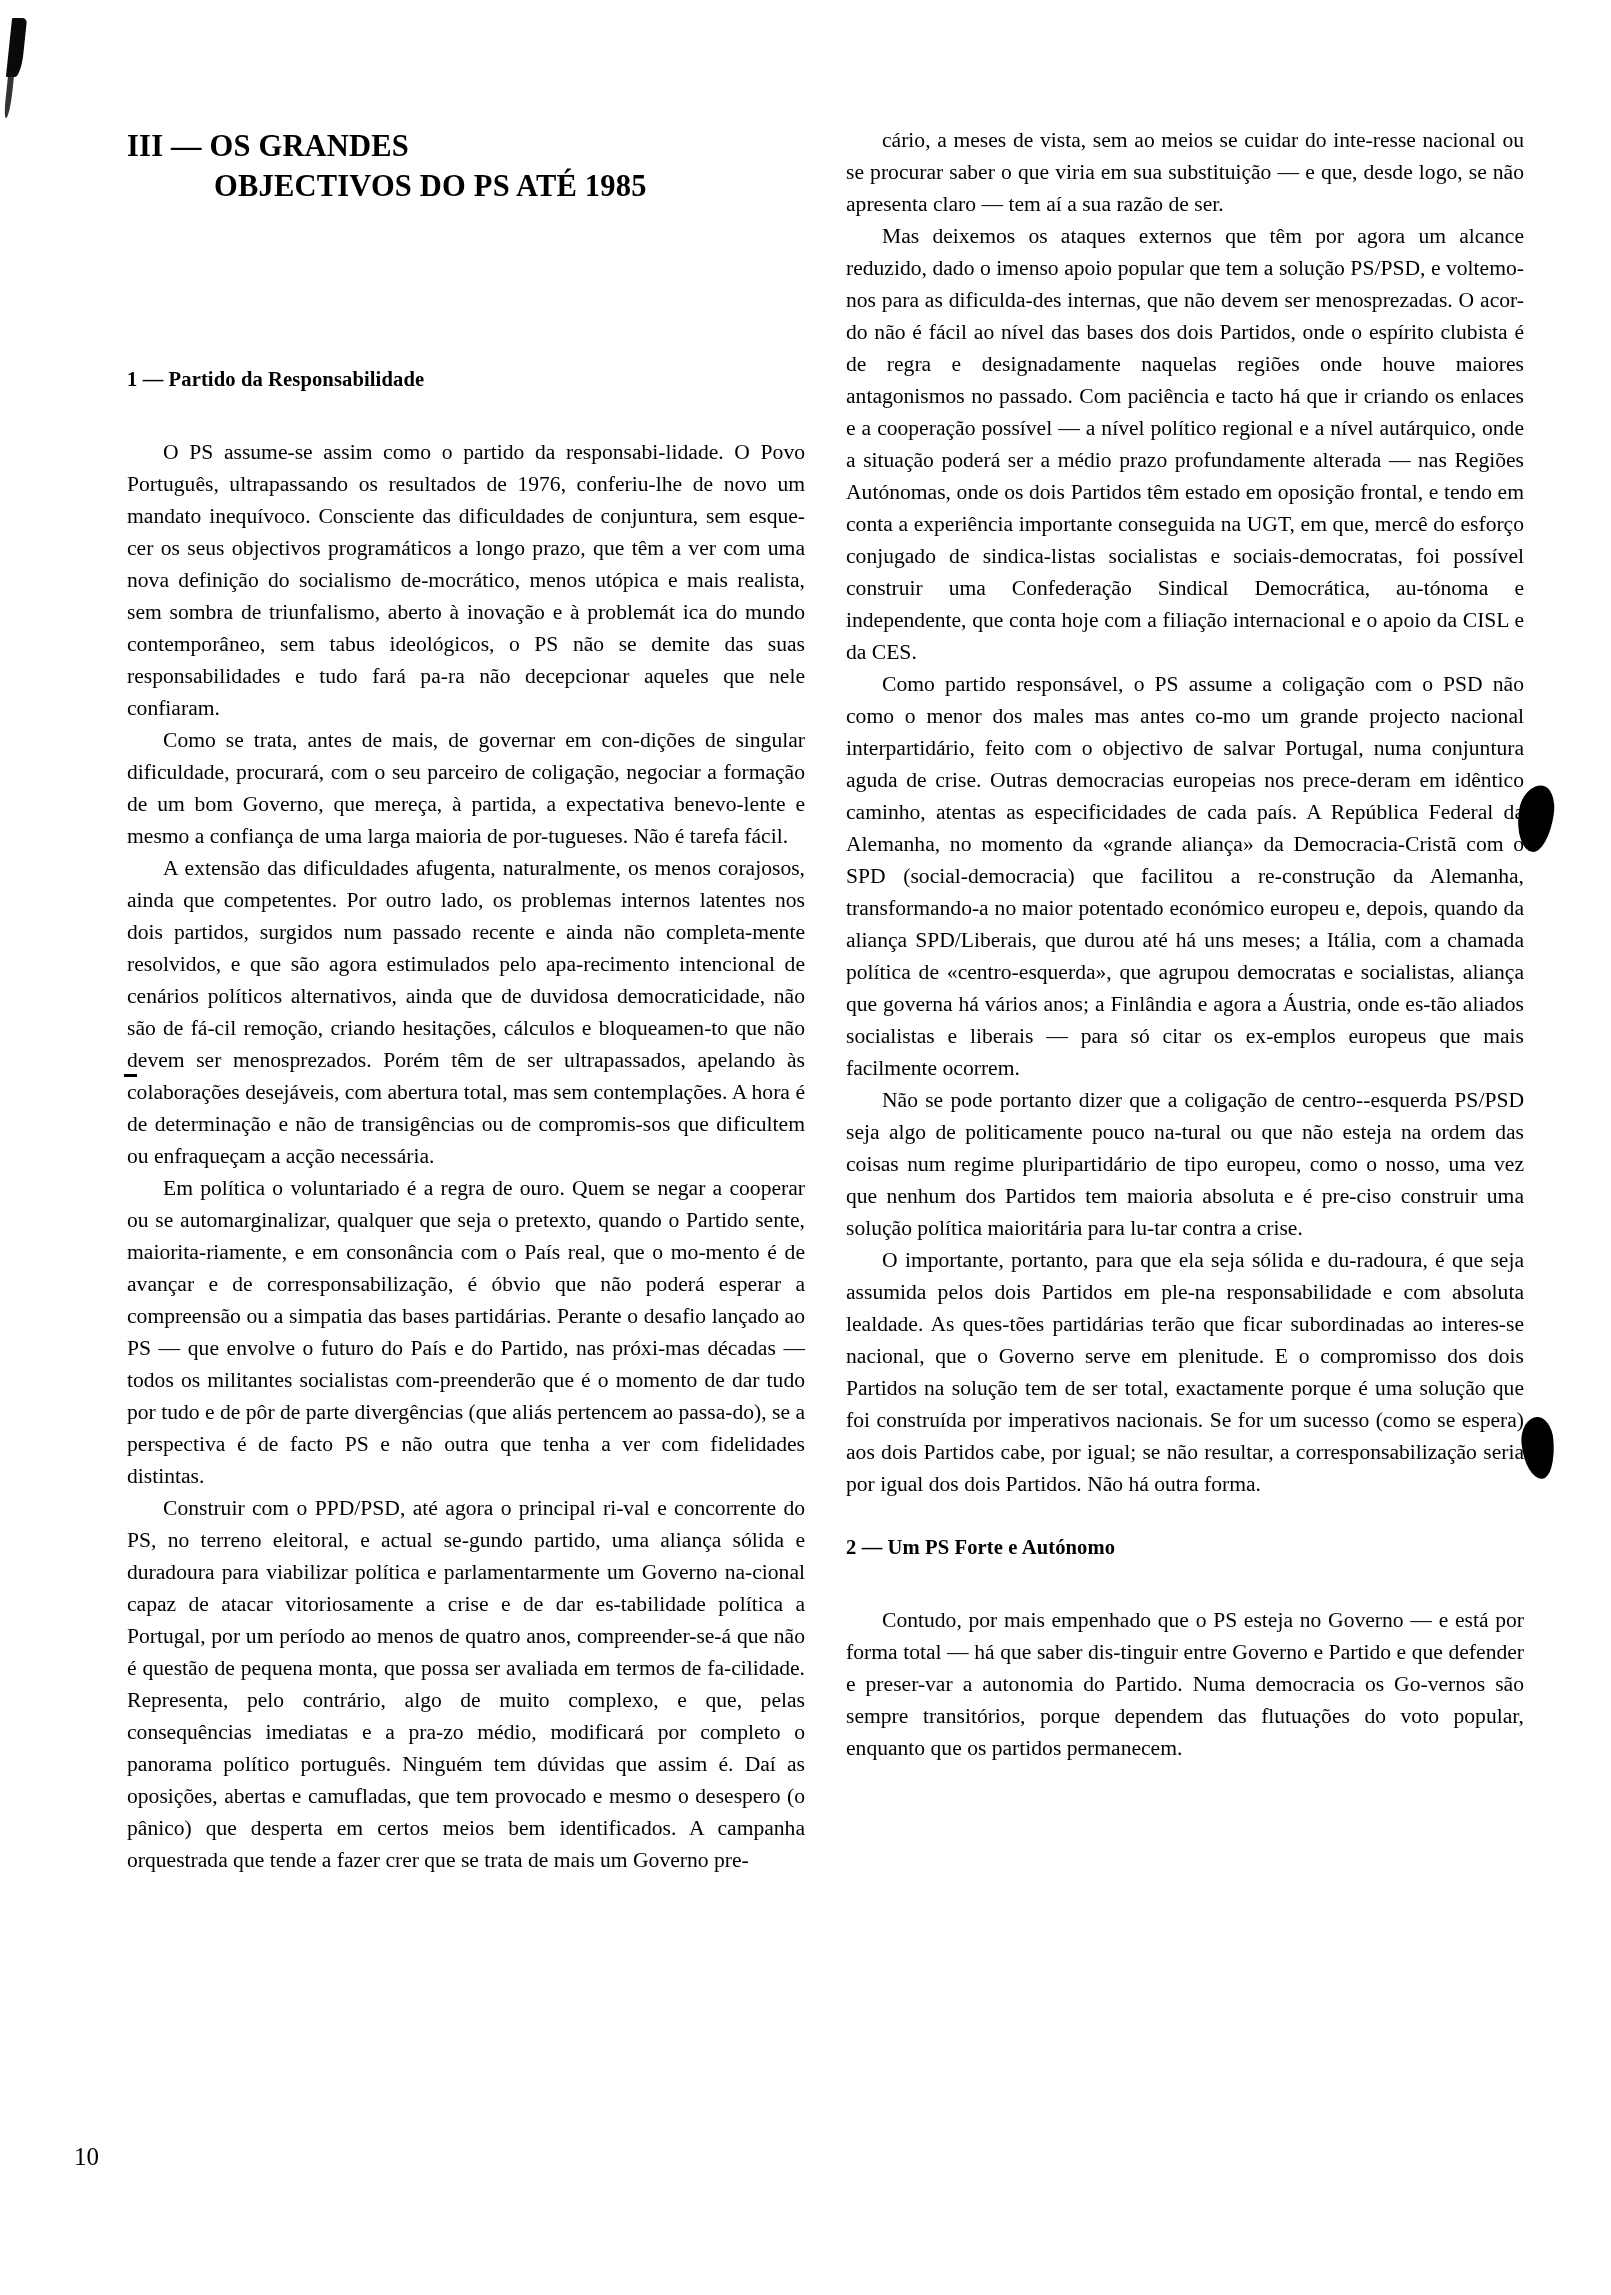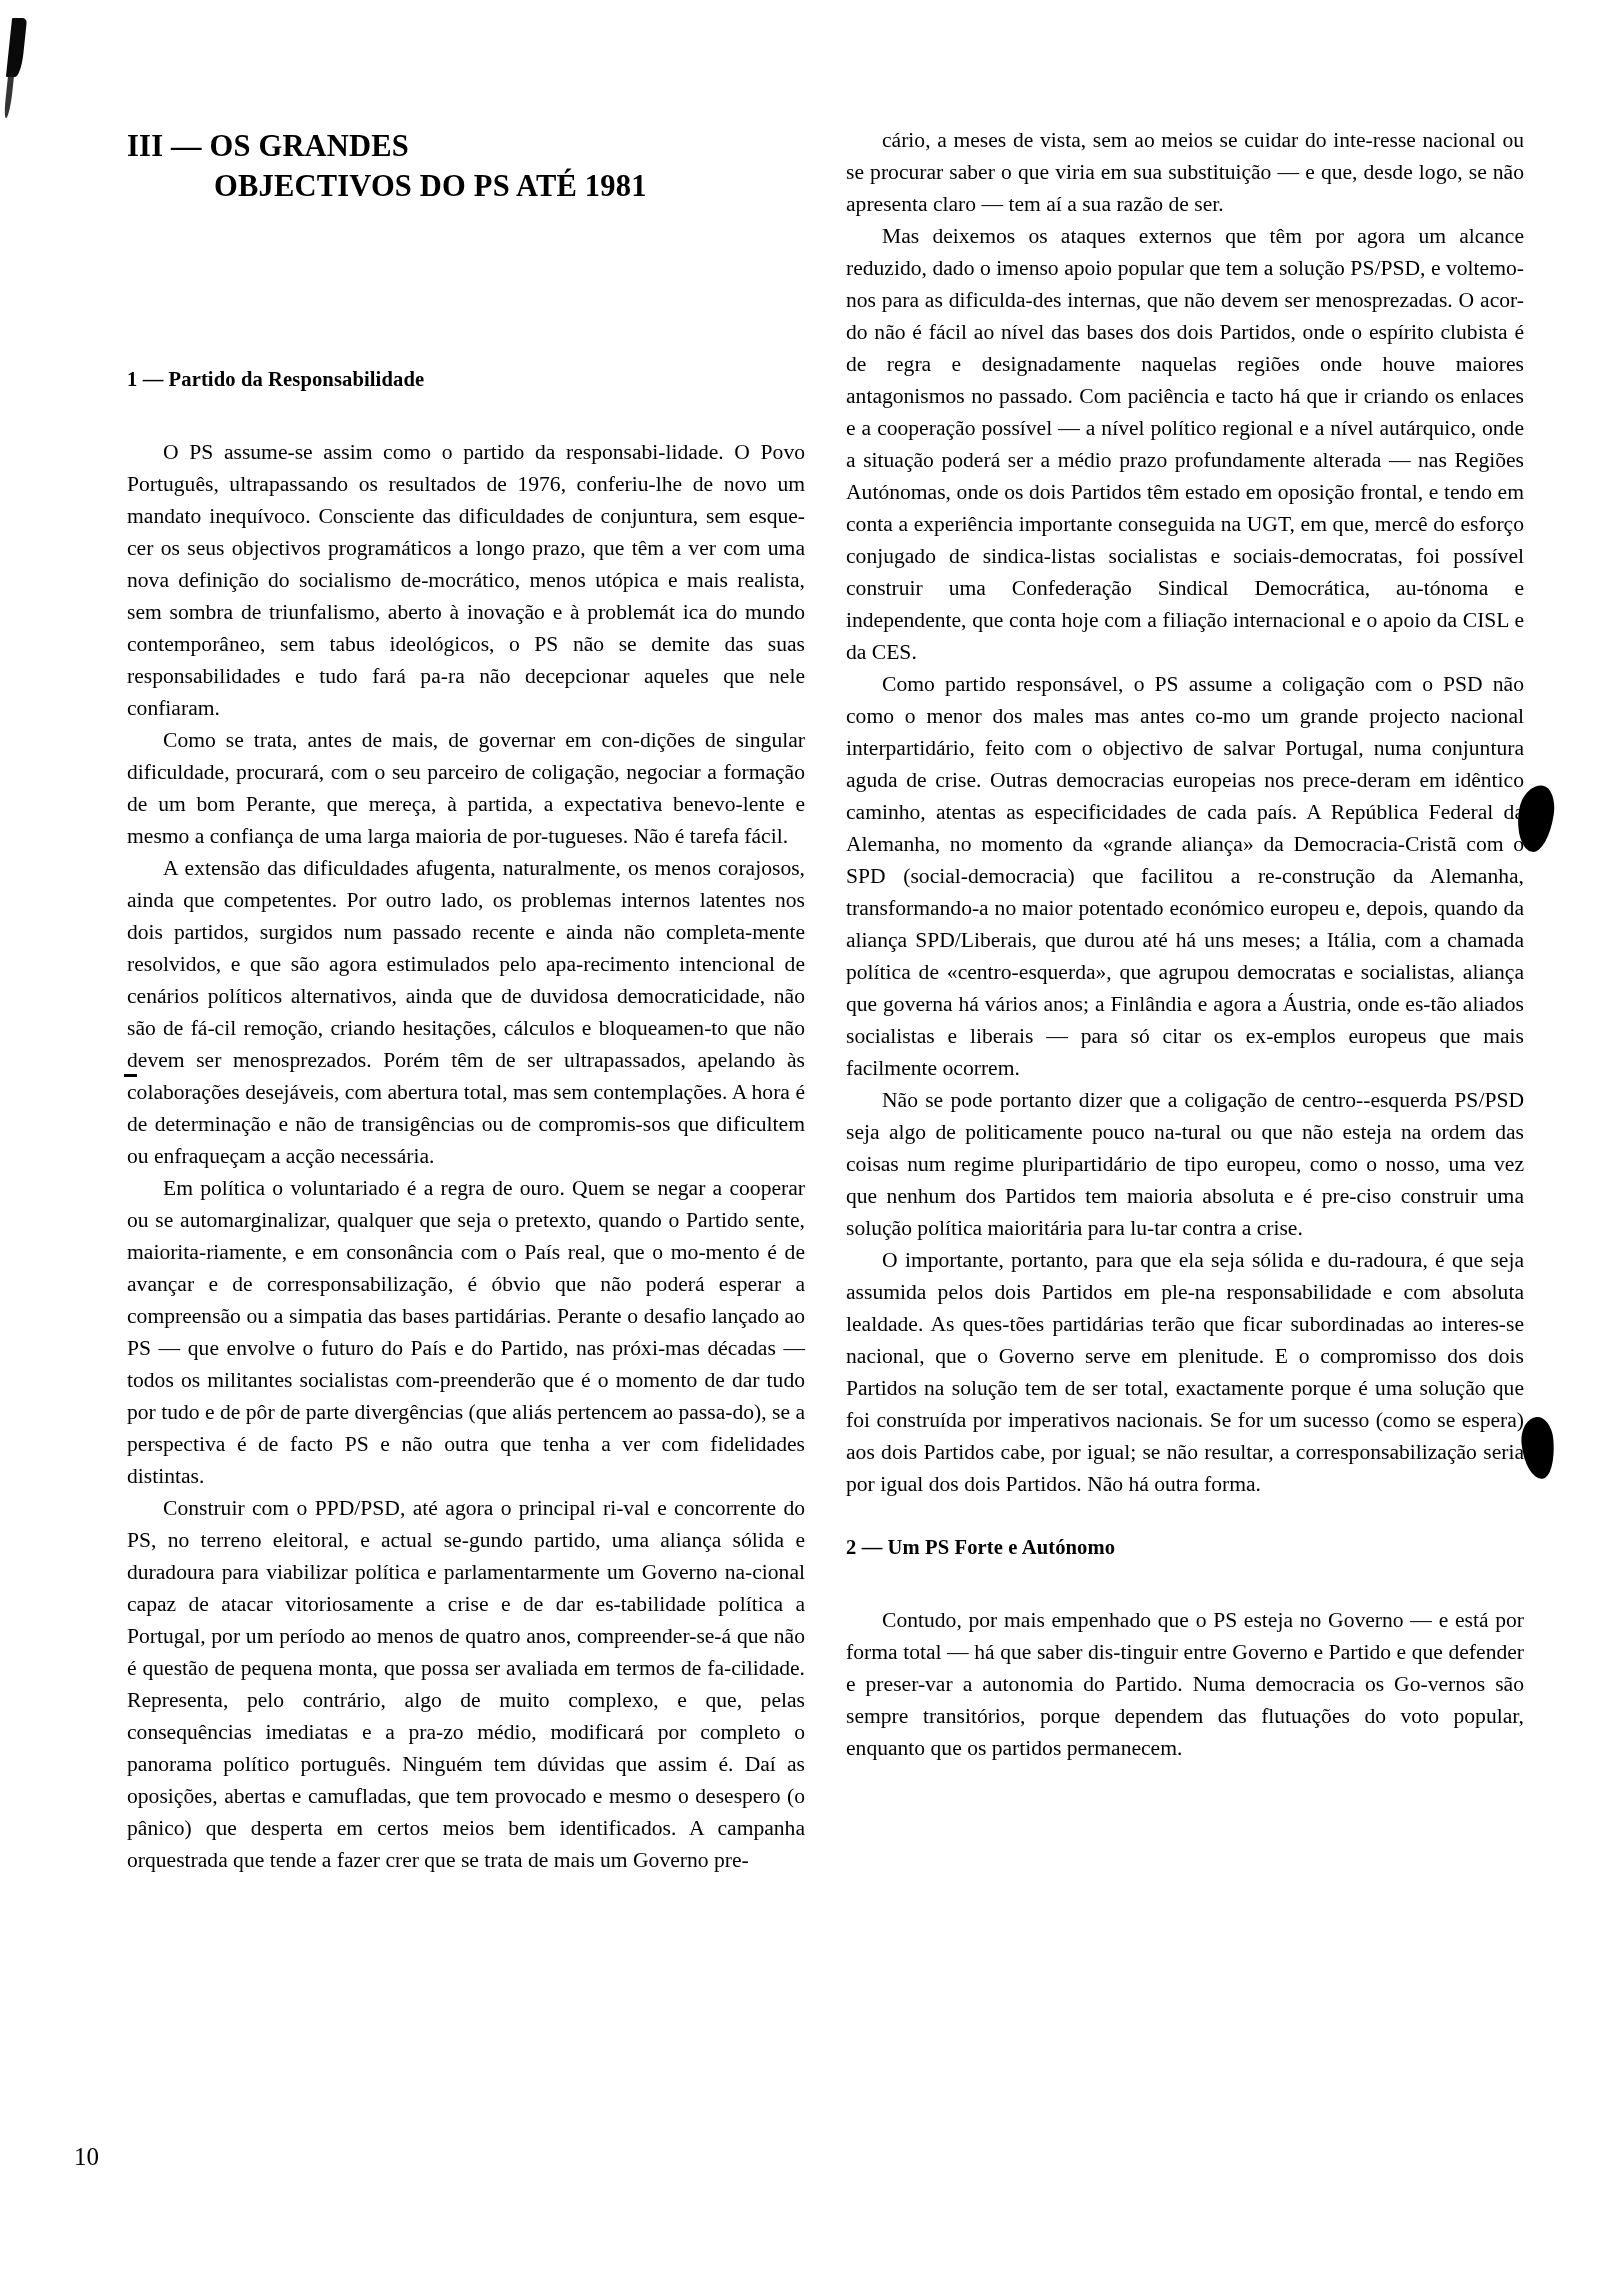--- a/index.html
+++ b/index.html
@@ -138,28 +138,28 @@
 
   <div class="binding-mark"></div>
   <div class="margin-dash"></div>
   <div class="blob blob-1"></div>
   <div class="blob blob-2"></div>
 
   <div class="col col-left">
 
     <h1 class="doc-title">
       <span class="line-1">III — OS  GRANDES</span>
-      <span class="line-2">OBJECTIVOS  DO PS ATÉ 1981</span>
+      <span class="line-2">OBJECTIVOS  DO PS ATÉ 1985</span>
     </h1>
 
     <h2 class="section-head section-head-1">1 — Partido da Responsabilidade</h2>
 
     <p class="body first-after-head">O PS assume-se assim como o partido da responsabi-lidade. O Povo Português, ultrapassando os resultados de 1976, conferiu-lhe de novo um mandato inequívoco. Consciente das dificuldades de conjuntura, sem esque-cer os seus objectivos programáticos a longo prazo, que têm a ver com uma nova definição do socialismo de-mocrático, menos utópica e mais realista, sem sombra de triunfalismo, aberto à inovação e à problemát ica do mundo contemporâneo, sem tabus ideológicos, o PS não se demite das suas responsabilidades e tudo fará pa-ra não decepcionar aqueles que nele confiaram.</p>
 
-    <p class="body"><span>Como se trata, antes de mais, de governar em con-dições de singular dificuldade, procurará, com o seu parceiro de coligação, negociar a formação de um </span><b>bom Perante</b><span>, que mereça, à partida, a expectativa benevo-lente e mesmo a confiança de uma larga maioria de por-tugueses. Não é tarefa fácil.</span></p>
+    <p class="body"><span>Como se trata, antes de mais, de governar em con-dições de singular dificuldade, procurará, com o seu parceiro de coligação, negociar a formação de um </span><b>bom Governo</b><span>, que mereça, à partida, a expectativa benevo-lente e mesmo a confiança de uma larga maioria de por-tugueses. Não é tarefa fácil.</span></p>
 
     <p class="body">A extensão das dificuldades afugenta, naturalmente, os menos corajosos, ainda que competentes. Por outro lado, os problemas internos latentes nos dois partidos, surgidos num passado recente e ainda não completa-mente resolvidos, e que são agora estimulados pelo apa-recimento intencional de cenários políticos alternativos, ainda que de duvidosa democraticidade, não são de fá-cil remoção, criando hesitações, cálculos e bloqueamen-to que não devem ser menosprezados. Porém têm de ser ultrapassados, apelando às colaborações desejáveis, com abertura total, mas sem contemplações. A hora é de determinação e não de transigências ou de compromis-sos que dificultem ou enfraqueçam a acção necessária.</p>
     <p class="body">Em política o voluntariado é a regra de ouro. Quem se negar a cooperar ou se automarginalizar, qualquer que seja o pretexto, quando o Partido sente, maiorita-riamente, e em consonância com o País real, que o mo-mento é de avançar e de corresponsabilização, é óbvio que não poderá esperar a compreensão ou a simpatia das bases partidárias. Perante o desafio lançado ao PS — que envolve o futuro do País e do Partido, nas próxi-mas décadas — todos os militantes socialistas com-preenderão que é o momento de dar tudo por tudo e de pôr de parte divergências (que aliás pertencem ao passa-do), se a perspectiva é de facto PS e não outra que tenha a ver com fidelidades distintas.</p>
     <p class="body">Construir com o PPD/PSD, até agora o principal ri-val e concorrente do PS, no terreno eleitoral, e actual se-gundo partido, uma aliança sólida e duradoura para viabilizar política e parlamentarmente um Governo na-cional capaz de atacar vitoriosamente a crise e de dar es-tabilidade política a Portugal, por um período ao menos de quatro anos, compreender-se-á que não é questão de pequena monta, que possa ser avaliada em termos de fa-cilidade. Representa, pelo contrário, algo de muito complexo, e que, pelas consequências imediatas e a pra-zo médio, modificará por completo o panorama político português. Ninguém tem dúvidas que assim é. Daí as oposições, abertas e camufladas, que tem provocado e mesmo o desespero (o pânico) que desperta em certos meios bem identificados. A campanha orquestrada que tende a fazer crer que se trata de mais um Governo pre-</p>
   </div>
 
   <div class="col col-right">
 
     <div class="right-top-pad"></div>
 

